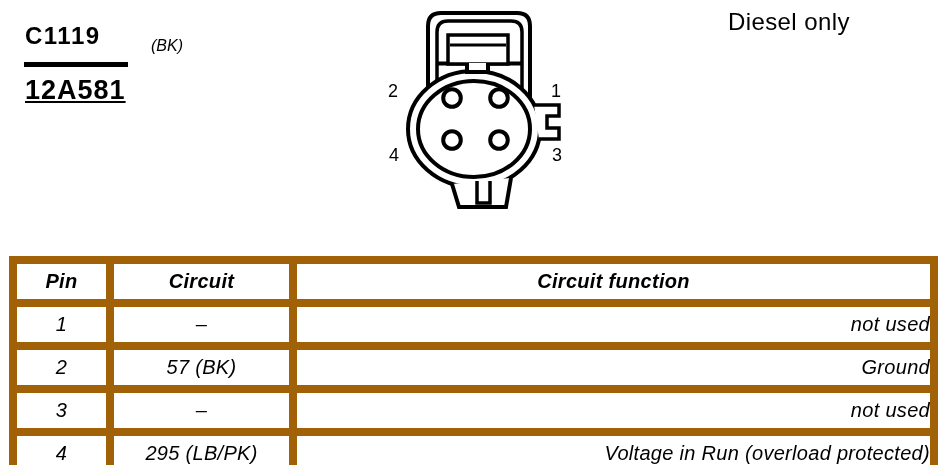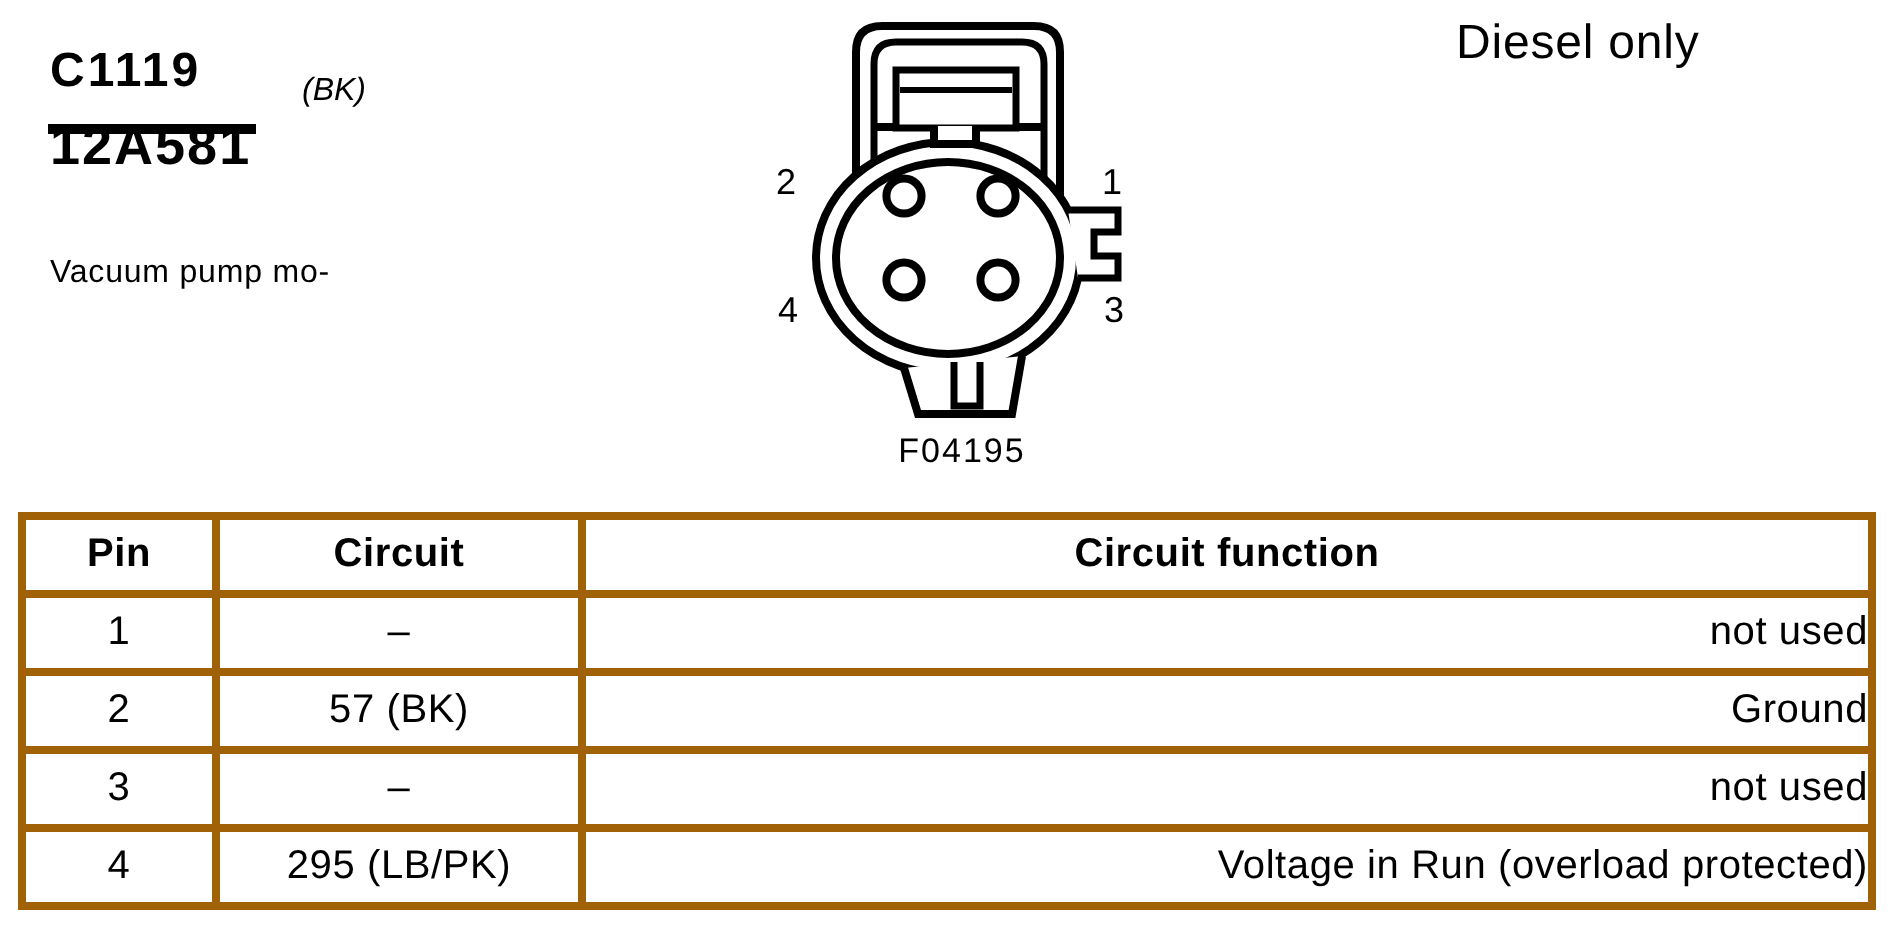--- a/index.html
+++ b/index.html
@@ -6,55 +6,54 @@
   body{
     width:949px;height:465px;position:relative;overflow:hidden;
     background:#ffffff;color:#000000;
     font-family:"Liberation Sans","DejaVu Sans",sans-serif;
   }
   .abs{position:absolute;}
   
   .connector-id{left:25px;top:22px;font-size:24px;font-weight:bold;letter-spacing:1.5px;}
   .id-underline{left:24px;top:62px;width:104px;height:5px;background:#000;}
   .color-code{left:151px;top:37px;font-size:16px;font-style:italic;}
-  .part-number{left:25px;top:58px;font-size:27px;font-weight:bold;letter-spacing:1px;}
+  .part-number{left:25px;top:75px;font-size:27px;font-weight:bold;letter-spacing:1px;text-decoration:underline;}
   .description{left:25px;top:126px;font-size:16px;line-height:21px;letter-spacing:0.4px;}
   
   .note{left:728px;top:8px;font-size:24px;letter-spacing:0.4px;}
   
   .figure{left:385px;top:0;width:195px;height:245px;}
   .pin-label{font-size:18px;width:16px;text-align:center;}
   .pin-label.p2{left:0px;top:81px;}
   .pin-label.p1{left:163px;top:81px;}
   .pin-label.p4{left:1px;top:145px;}
   .pin-label.p3{left:164px;top:145px;}
   .figure-caption{left:40px;top:216px;width:112px;text-align:center;font-size:17px;letter-spacing:1px;}
   
   table.pinout{
     position:absolute;left:9px;top:256px;width:929px;
     border-collapse:collapse;table-layout:fixed;
   }
   table.pinout th,table.pinout td{
-    border:4px solid #a16207;height:35px;padding:0;
+    border:8px solid #a16207;height:35px;padding:0;
     font-size:20px;text-align:center;vertical-align:middle;
-    letter-spacing:0.3px;overflow:hidden;white-space:nowrap;
+    letter-spacing:0.3px;overflow:hidden;white-space:nowrap;font-style:italic;
   }
   table.pinout th{font-weight:bold;}
   table.pinout td.fn{text-align:right;padding-left:14px;}
   svg .ln{stroke:#000;fill:none;}
 </style>
 </head>
 <body>
 
 <div class="abs connector-id">C1119</div>
 <div class="abs id-underline"></div>
 <div class="abs color-code">(BK)</div>
 <div class="abs part-number">12A581</div>
 <div class="abs description">
-  <div>Vacuum pump mo-</div>
 </div>
 
 <div class="abs note">Diesel only</div>
 
 <div class="abs figure">
   <svg width="195" height="245" viewBox="385 0 195 245" xmlns="http://www.w3.org/2000/svg">
 
     <path class="ln" d="M428,112 L428,26 Q428,13 441,13 L517,13 Q530,13 530,26 L530,112" fill="#fff" stroke-width="4"></path>
 
     <path class="ln" d="M437,112 L437,32 Q437,21 448,21 L511,21 Q522,21 522,32 L522,112" fill="#fff" stroke-width="3.5"></path>
@@ -77,21 +76,20 @@
 
     <circle cx="452" cy="98" r="8.8" fill="#fff" stroke="#000" stroke-width="4"></circle>
     <circle cx="499" cy="98" r="8.8" fill="#fff" stroke="#000" stroke-width="4"></circle>
     <circle cx="452" cy="140" r="8.8" fill="#fff" stroke="#000" stroke-width="4"></circle>
     <circle cx="499" cy="140" r="8.8" fill="#fff" stroke="#000" stroke-width="4"></circle>
   </svg>
   <div class="abs pin-label p2">2</div>
   <div class="abs pin-label p1">1</div>
   <div class="abs pin-label p4">4</div>
   <div class="abs pin-label p3">3</div>
-  <div class="abs figure-caption">F04195</div>
 </div>
 
 <table class="pinout">
   <colgroup>
     <col style="width:97px">
       <col style="width:183px">
       <col>
   </colgroup>
   <thead>
     <tr>

